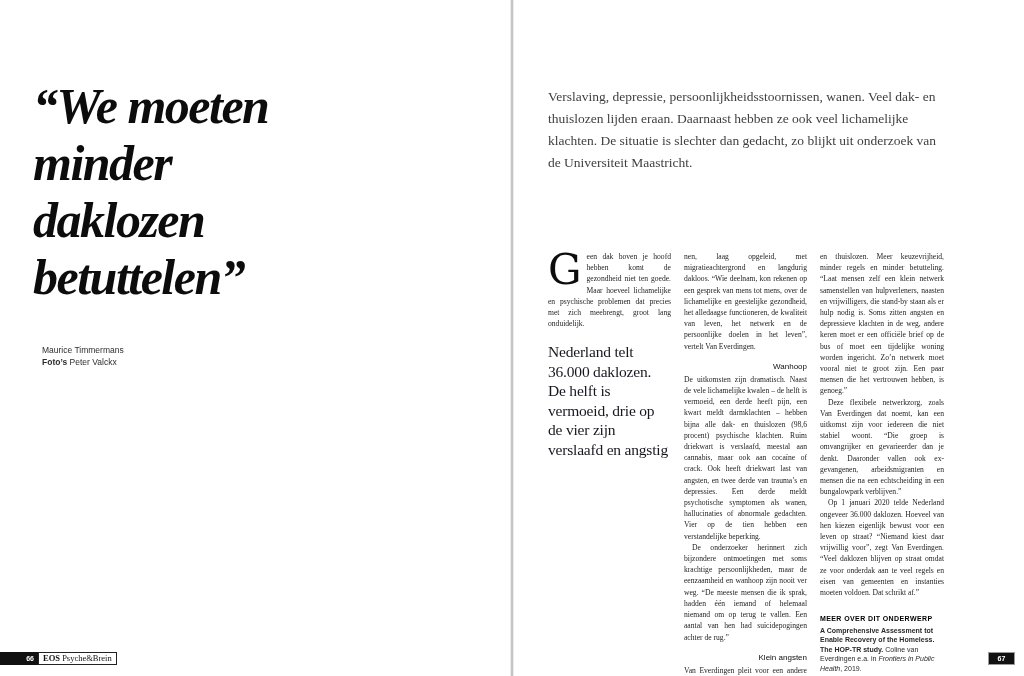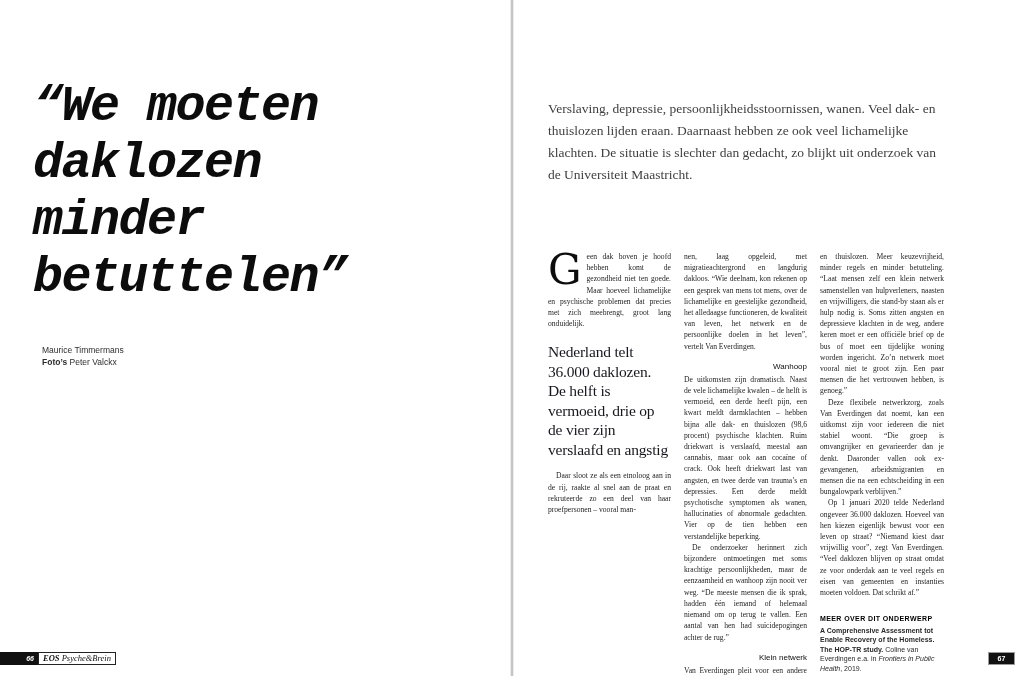--- a/index.html
+++ b/index.html
@@ -9,46 +9,46 @@
   }
   
   .fold{
     position:absolute;left:510px;top:0;width:4px;height:676px;
     background:linear-gradient(to right,rgba(0,0,0,0) 0%,#b2b2b2 50%,rgba(0,0,0,0) 100%);
   }
 
   
   .headline{
     position:absolute;left:33px;top:78px;width:420px;
-    font-family:Liberation Mono, monospace;
+    font-family:Liberation Serif, serif;
     font-style:italic;font-weight:700;
     font-size:50px;line-height:57px;letter-spacing:-1.5px;color:#0c0c0c;
   }
   .byline{
     position:absolute;left:42px;top:344px;width:220px;
     font-size:8.5px;line-height:12px;color:#2e2e2e;
   }
   .byline b{font-weight:700;}
   .footer-left{
-    position:absolute;left:0;top:652px;height:13px;display:flex;align-items:stretch;font-style:italic;
+    position:absolute;left:0;top:652px;height:13px;display:flex;align-items:stretch;
   }
   .pageno-bar{
     background:#111;color:#fff;width:38px;text-align:right;
     font-size:7px;font-weight:700;line-height:13px;padding-right:4px;box-sizing:border-box;
   }
   .mag-box{
     border:1px solid #222;background:#fff;color:#111;
     font-family:"Liberation Serif",serif;font-size:8.5px;line-height:11px;
     padding:0 4px;box-sizing:border-box;white-space:nowrap;
   }
   .mag-box .mag-bold{font-weight:700;}
 
   
   .intro{
-    position:absolute;left:548px;top:98px;width:400px;
+    position:absolute;left:548px;top:86px;width:400px;
     font-family:"Liberation Serif",serif;
     font-size:13.5px;line-height:22px;color:#3f3f3f;
   }
   .col{
     position:absolute;top:251px;width:123px;
     font-family:"Liberation Serif",serif;
     font-size:7.6px;line-height:11.2px;color:#1d1d1d;
     text-align:justify;
   }
   .col1{left:548px;}
@@ -86,49 +86,48 @@
     color:#fff;font-size:7px;font-weight:700;line-height:11px;text-align:center;
   }
 </style>
 </head>
 <body>
 
 <div class="fold"></div>
 
 <div class="headline">
   <div>“We moeten</div>
+  <div>minder</div>
   <div>daklozen</div>
-  <div>minder</div>
   <div>betuttelen”</div>
 </div>
 
 <div class="byline">
   <div>Maurice Timmermans</div>
   <div><b>Foto’s</b><span> Peter Valckx</span></div>
 </div>
 
 <div class="footer-left">
   <div class="pageno-bar">66</div>
   <div class="mag-box"><span class="mag-bold">EOS</span><span> Psyche&amp;Brein</span></div>
 </div>
 
 <div class="intro">Verslaving, depressie, persoonlijkheidsstoornissen, wanen. Veel dak- en thuislozen lijden eraan. Daarnaast hebben ze ook veel lichamelijke klachten. De situatie is slechter dan gedacht, zo blijkt uit onderzoek van de Universiteit Maastricht.</div>
 
 <div class="col col1">
   <p><span class="dropcap">G</span><span>een dak boven je hoofd hebben komt de gezondheid niet ten goede. Maar hoeveel lichamelijke en psychische problemen dat precies met zich meebrengt, groot lang onduidelijk.</span></p>
   <div class="pullquote">Nederland telt 36.000 daklozen. De helft is vermoeid, drie op de vier zijn verslaafd en angstig</div>
-  <p class="indent">Daar sloot ze als een etnoloog aan in de rij, raakte al snel aan de praat en rekruteerde zo een deel van haar proefpersonen – vooral man-</p>
 </div>
 
 <div class="col col2">
   <p>nen, laag opgeleid, met migratieachtergrond en langdurig dakloos. “Wie deelnam, kon rekenen op een gesprek van mens tot mens, over de lichamelijke en geestelijke gezondheid, het alledaagse functioneren, de kwaliteit van leven, het netwerk en de persoonlijke doelen in het leven”, vertelt Van Everdingen.</p>
   <div class="subhead">Wanhoop</div>
   <p>De uitkomsten zijn dramatisch. Naast de vele lichamelijke kwalen – de helft is vermoeid, een derde heeft pijn, een kwart meldt darmklachten – hebben bijna alle dak- en thuislozen (98,6 procent) psychische klachten. Ruim driekwart is verslaafd, meestal aan cannabis, maar ook aan cocaïne of crack. Ook heeft driekwart last van angsten, en twee derde van trauma’s en depressies. Een derde meldt psychotische symptomen als wanen, hallucinaties of abnormale gedachten. Vier op de tien hebben een verstandelijke beperking.</p>
   <p class="indent">De onderzoeker herinnert zich bijzondere ontmoetingen met soms krachtige persoonlijkheden, maar de eenzaamheid en wanhoop zijn nooit ver weg. “De meeste mensen die ik sprak, hadden één iemand of helemaal niemand om op terug te vallen. Een aantal van hen had suïcidepogingen achter de rug.”</p>
-  <div class="subhead">Klein netwerk</div>
+  <div class="subhead">Klein angsten</div>
   <p>Van Everdingen pleit voor een andere bejegening in de zorg voor dak-</p>
 </div>
 
 <div class="col col3">
   <p>en thuislozen. Meer keuzevrijheid, minder regels en minder betutteling. “Laat mensen zelf een klein netwerk samenstellen van hulpverleners, naasten en vrijwilligers, die stand-by staan als er hulp nodig is. Soms zitten angsten en depressieve klachten in de weg, andere keren moet er een officiële brief op de bus of moet een tijdelijke woning worden ingericht. Zo’n netwerk moet vooral niet te groot zijn. Een paar mensen die het vertrouwen hebben, is genoeg.”</p>
   <p class="indent">Deze flexibele netwerkzorg, zoals Van Everdingen dat noemt, kan een uitkomst zijn voor iedereen die niet stabiel woont. “Die groep is omvangrijker en gevarieerder dan je denkt. Daaronder vallen ook ex-gevangenen, arbeidsmigranten en mensen die na een echtscheiding in een bungalowpark verblijven.”</p>
   <p class="indent">Op 1 januari 2020 telde Nederland ongeveer 36.000 daklozen. Hoeveel van hen kiezen eigenlijk bewust voor een leven op straat? “Niemand kiest daar vrijwillig voor”, zegt Van Everdingen. “Veel daklozen blijven op straat omdat ze voor onderdak aan te veel regels en eisen van gemeenten en instanties moeten voldoen. Dat schrikt af.”</p>
   <div class="morebox">
     <div class="more-head">MEER OVER DIT ONDERWERP</div>
     <div><span class="more-title">A Comprehensive Assessment tot Enable Recovery of the Homeless. The HOP-TR study.</span><span> Coline van Everdingen e.a. in </span><span class="more-journal">Frontiers in Public Health</span><span>, 2019.</span></div>

